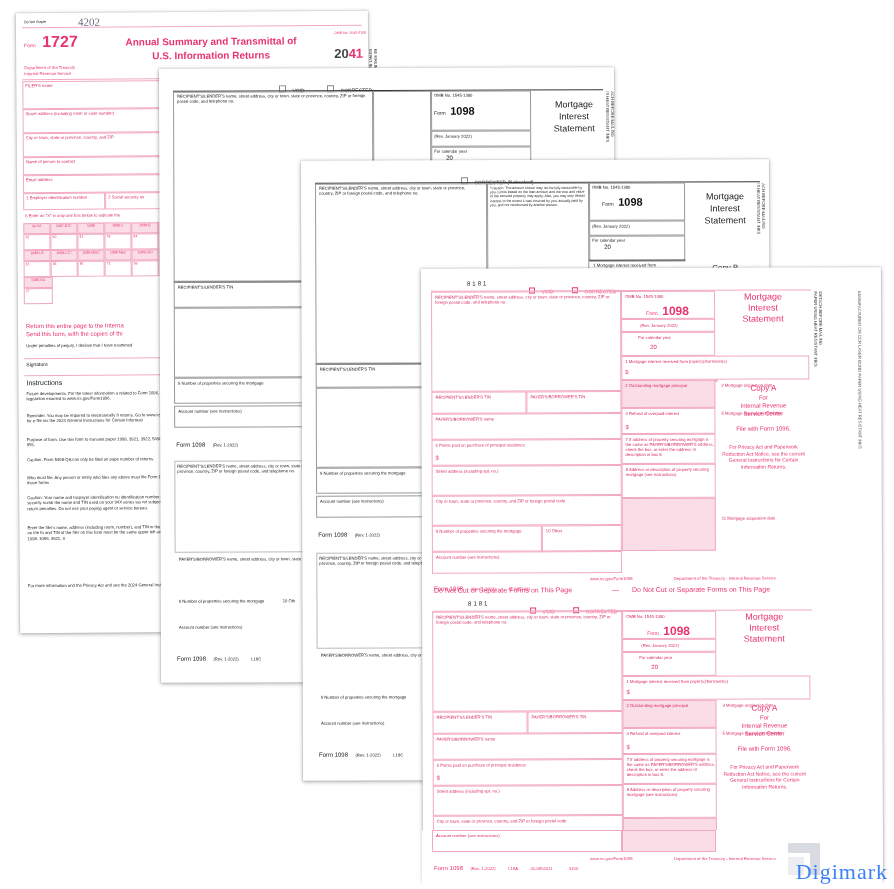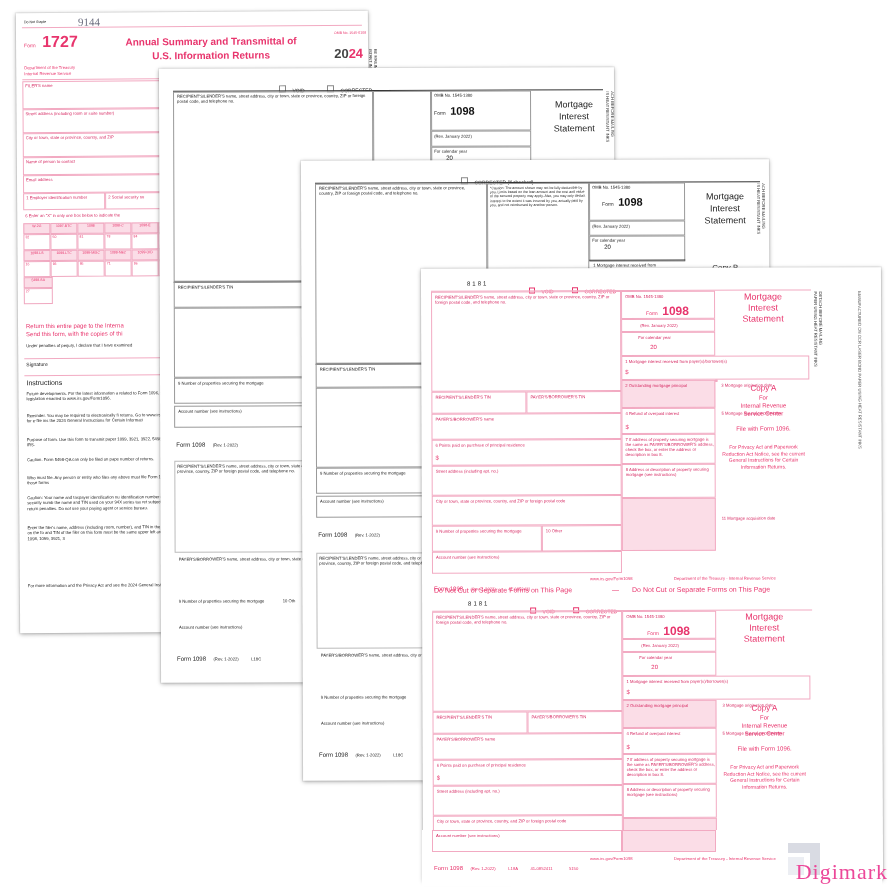--- a/index.html
+++ b/index.html
@@ -22,51 +22,51 @@
   .s6{font-size:6px;line-height:1.25;}
   .s7{font-size:7px;line-height:1.25;}
   .bold{font-weight:normal;}
   .cell{position:absolute;box-sizing:border-box;}
   .bx{position:absolute;box-sizing:border-box;border:1px solid #f2aac2;}
   .lbl{position:absolute;font-size:4.2px;line-height:1.2;color:#d62a63;}
   .blk{color:#222;}
   .vert{writing-mode:vertical-rl;text-orientation:mixed;}
   .ctr{text-align:center;}
   .wm{
-    position:absolute;right:6px;bottom:4px;font-size:22px;color:#ec4899;
+    position:absolute;right:6px;bottom:4px;font-size:22px;color:#3b82f6;
     font-family:"Liberation Serif", serif;letter-spacing:1px;
   }
   .wmlogo{
     position:absolute;right:70px;bottom:10px;width:40px;height:40px;
   }
   .hr{position:absolute;background:#f2aac2;}
   .hrb{position:absolute;background:#333;}
 </style>
 </head>
 <body>
 
 <div class="sheet" style="left:18px;top:12px;width:352px;height:620px;transform:rotate(-0.4deg);">
 
   <div class="lbl blk" style="left:8px;top:7px;font-size:3.6px;">Do Not Staple</div>
-  <div class="cell" style="left:62px;top:3px;font-size:11px;color:#6d6f80;font-family:'Liberation Serif',serif;">9144</div>
+  <div class="cell" style="left:62px;top:3px;font-size:11px;color:#6d6f80;font-family:'Liberation Serif',serif;">4202</div>
 
   <div class="hr" style="left:6px;top:14px;width:340px;height:1px;"></div>
 
   <div class="cell" style="left:8px;top:20px;width:60px;">
     <span class="s5 red">Form</span>
     <span style="font-size:16px;font-weight:bold;color:#e8356d;margin-left:2px;">1727</span>
   </div>
   <div class="cell ctr" style="left:80px;top:24px;width:230px;font-size:10px;font-weight:bold;color:#e8356d;">Annual Summary and Transmittal of</div>
   <div class="cell ctr" style="left:80px;top:38px;width:230px;font-size:10px;font-weight:bold;color:#e8356d;">U.S. Information Returns</div>
 
   <div class="cell" style="left:318px;top:20px;width:60px;">
     <div class="xtiny red">OMB No. 1545-0108</div>
   </div>
   <div class="cell" style="left:318px;top:33px;">
-    <span style="font-size:13px;font-weight:bold;color:#444;">20</span><span style="font-size:13px;font-weight:bold;color:#e8356d;">24</span>
+    <span style="font-size:13px;font-weight:bold;color:#444;">20</span><span style="font-size:13px;font-weight:bold;color:#e8356d;">41</span>
   </div>
 
   <div class="cell vert ctr" style="left:352px;top:20px;height:60px;font-size:4px;color:#333;white-space:pre-line;">RE MAILING
 ISTANT INKS</div>
 
   <div class="cell tiny red" style="left:8px;top:52px;width:70px;">Department of the Treasury</div>
   <div class="cell tiny red" style="left:8px;top:58px;width:70px;">Internal Revenue Service</div>
 
   <div class="hr" style="left:6px;top:66px;width:340px;height:1px;"></div>
 

